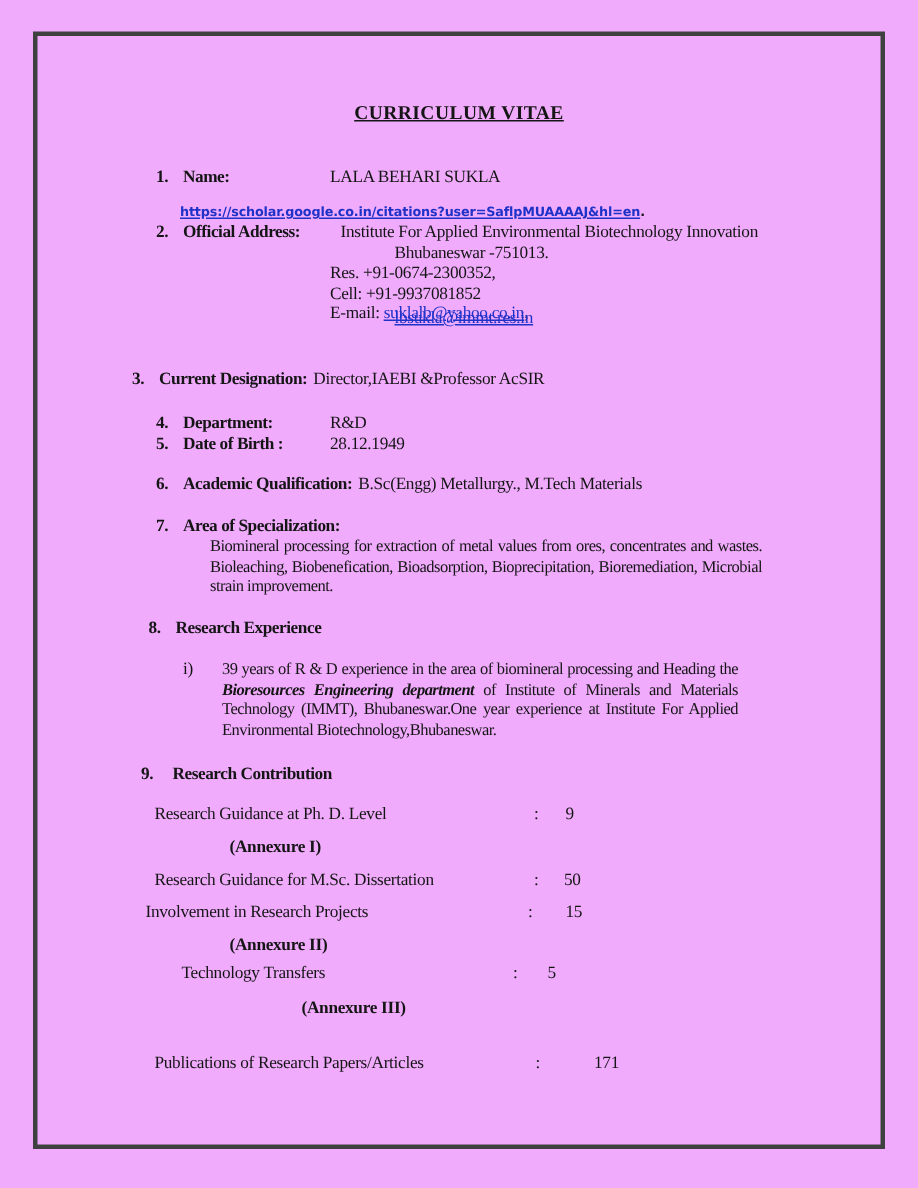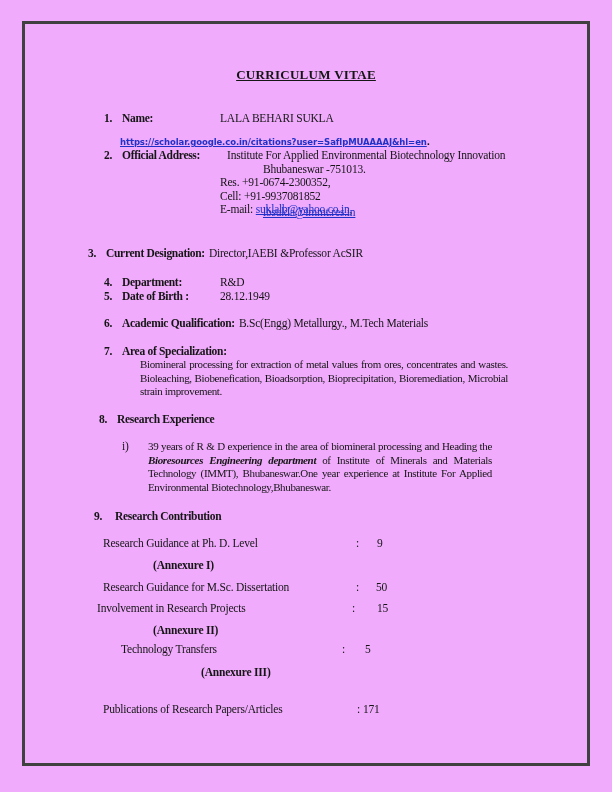--- a/index.html
+++ b/index.html
@@ -62,21 +62,21 @@
   .crow span { position:absolute; top:0; white-space:nowrap; }
   .r0 { top:537px; } .r1 { top:559px; } .r2 { top:581px; } .r3 { top:602px; }
   .r4 { top:624px; } .r5 { top:643px; } .r6 { top:666px; } .r7 { top:703px; }
   .r0 .clbl{left:103px} .r0 .ccol{left:356px} .r0 .cval{left:377px}
   .r1 .clbl{left:153px; font-weight:bold;}
   .r2 .clbl{left:103px} .r2 .ccol{left:356px} .r2 .cval{left:376px}
   .r3 .clbl{left:97px}  .r3 .ccol{left:352px} .r3 .cval{left:377px}
   .r4 .clbl{left:153px; font-weight:bold;}
   .r5 .clbl{left:121px} .r5 .ccol{left:342px} .r5 .cval{left:365px}
   .r6 .clbl{left:153px; font-weight:bold;margin-left:48px;}
-  .r7 .clbl{left:103px} .r7 .ccol{left:357px} .r7 .cval{left:363px}
+  .r7 .clbl{left:103px} .r7 .ccol{left:357px} .r7 .cval{left:396px}
 </style>
 </head>
 <body>
 
 <div class="page">
   <div class="frame"></div>
 
   <div class="abs title">CURRICULUM VITAE</div>
 
   <div class="abs f1">

